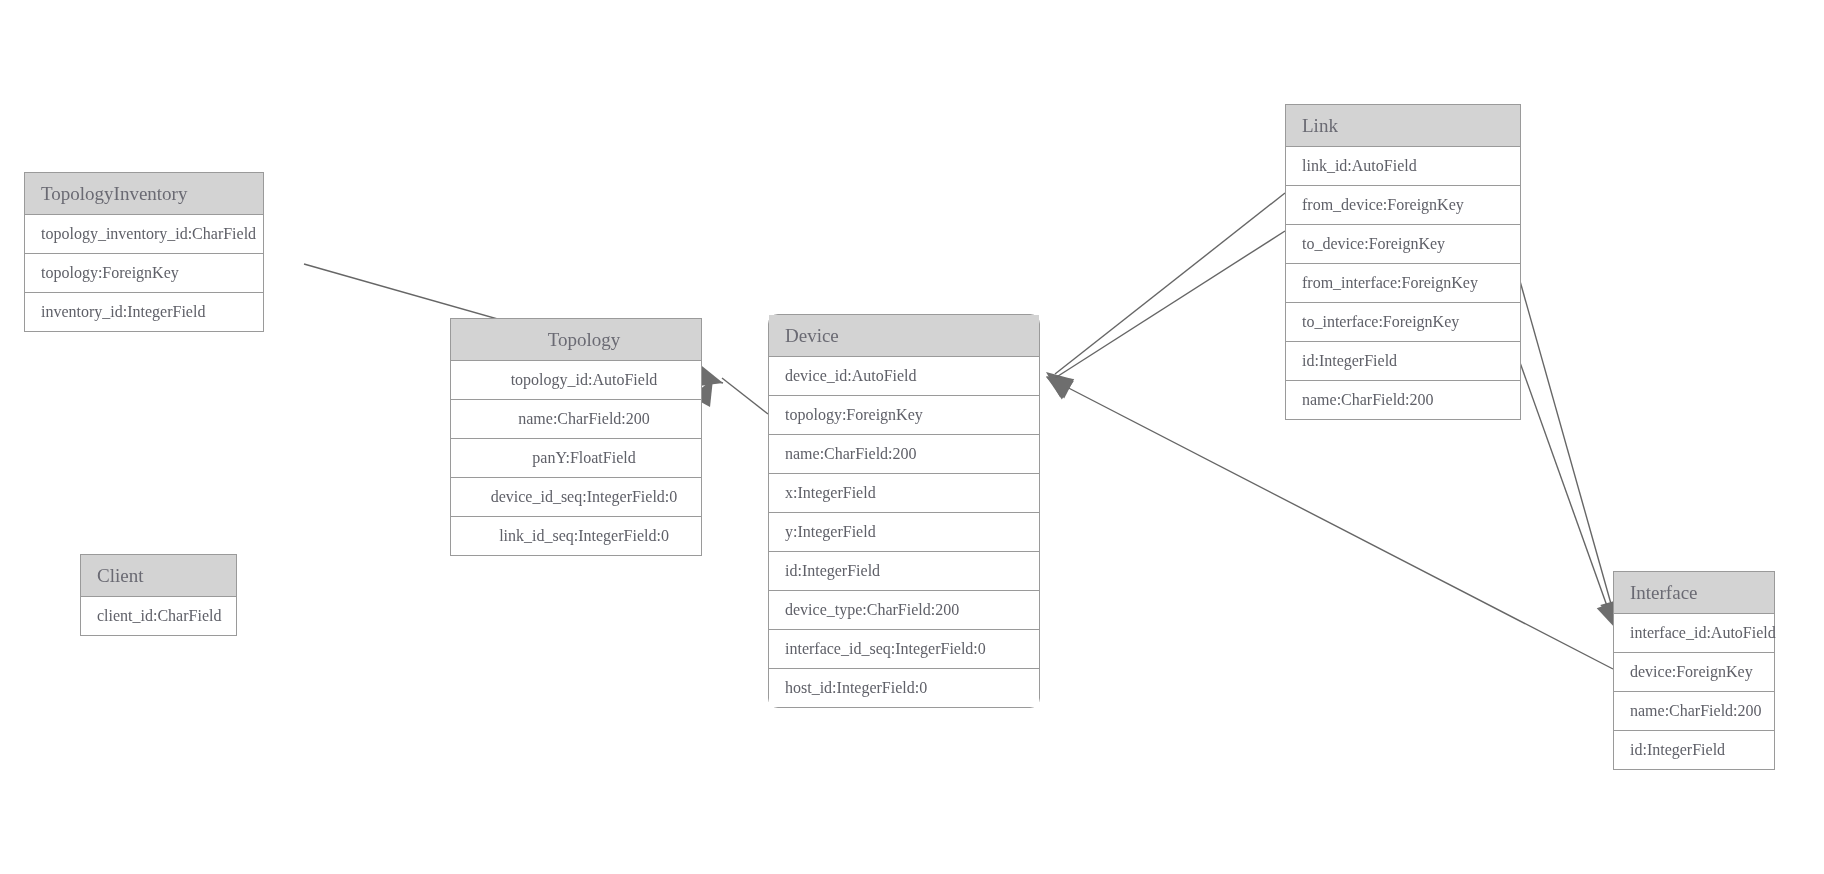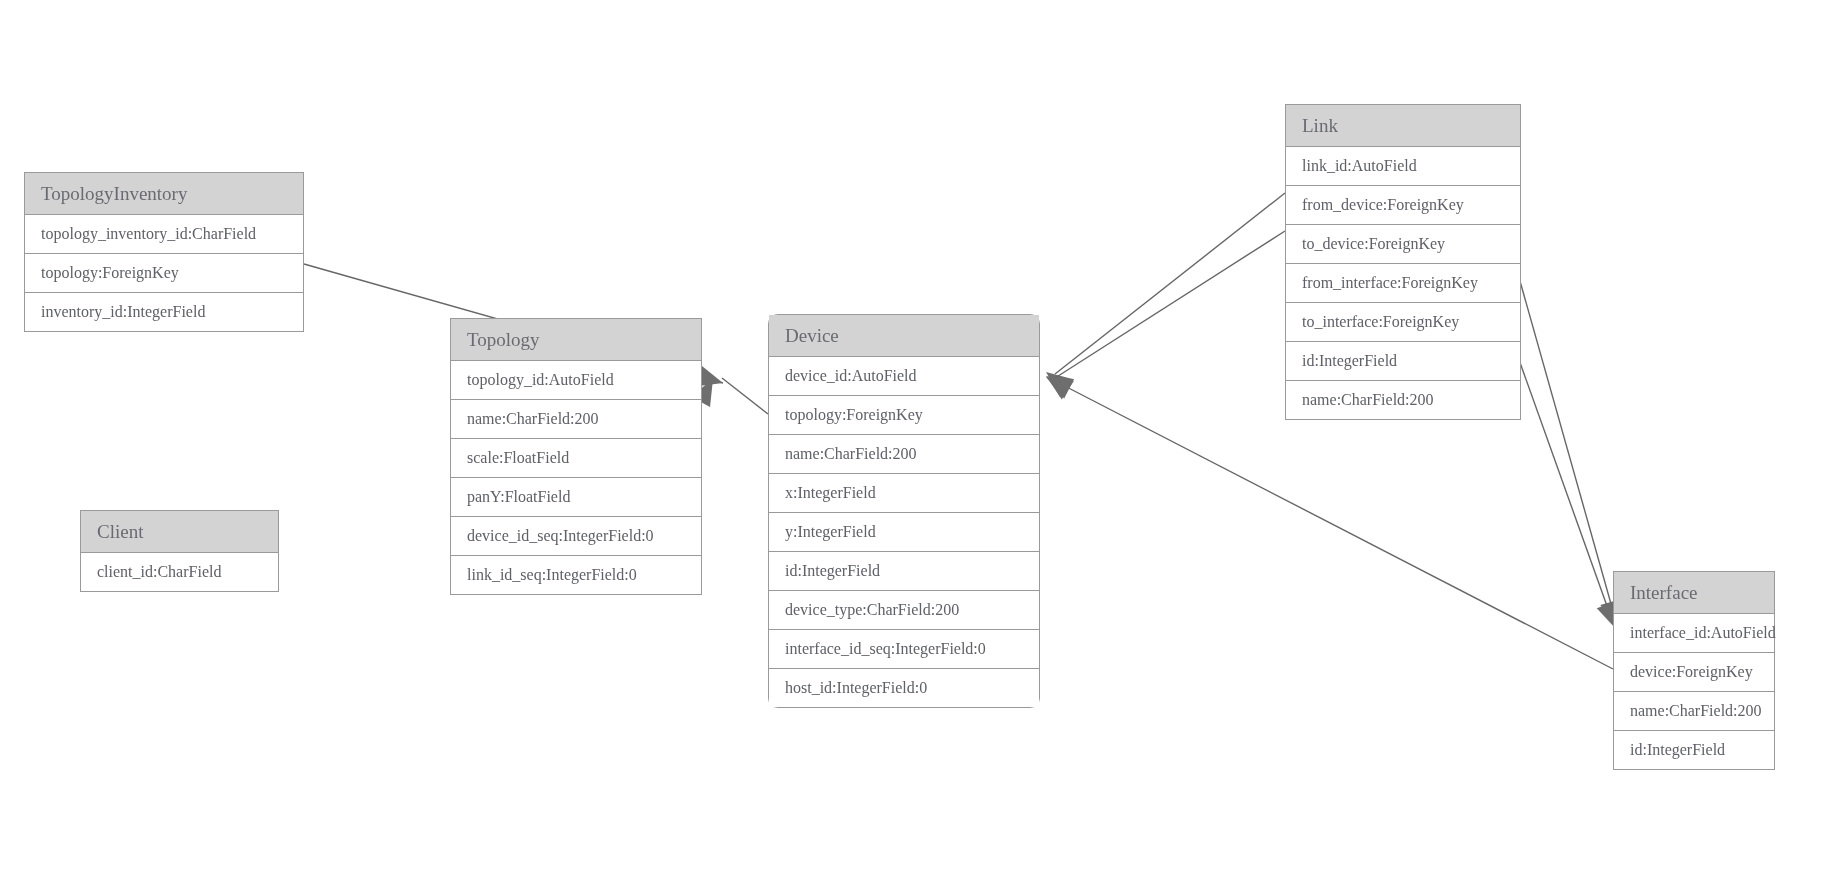--- a/index.html
+++ b/index.html
@@ -68,35 +68,34 @@
         <path d="M 1518 274 L 1615 618" stroke="#666666" stroke-width="1.4" fill="none"></path>
         <polygon points="0,0 -26,-11 -26,11" fill="#6e6e6e" transform="translate(1618,627) rotate(74)"></polygon>
       </g>
       <g>
         <path d="M 1503 315 L 1612 620" stroke="#666666" stroke-width="1.4" fill="none"></path>
         <polygon points="0,0 -26,-11 -26,11" fill="#6e6e6e" transform="translate(1616,629) rotate(70)"></polygon>
       </g>
     </svg>
 
   <div id="entities-layer">
-      <div class="entity" style="left: 24px; top: 172px; width: 280px;">
+      <div class="entity" style="left: 24px; top: 172px; width: 240px;">
         <div class="entity-header">TopologyInventory</div>
         <div class="entity-row">topology_inventory_id:CharField</div>
         <div class="entity-row">topology:ForeignKey</div>
         <div class="entity-row">inventory_id:IntegerField</div>
       </div>
-      <div class="entity" style="left: 80px; top: 510px; width: 199px;">
+      <div class="entity" style="left: 80px; top: 554px; width: 157px;">
         <div class="entity-header">Client</div>
         <div class="entity-row">client_id:CharField</div>
       </div>
-      <div class="entity" style="left: 450px; top: 318px; width: 252px;">
+      <div class="entity" style="left: 450px; top: 318px; width: 252px; text-align: center;">
         <div class="entity-header">Topology</div>
         <div class="entity-row">topology_id:AutoField</div>
         <div class="entity-row">name:CharField:200</div>
-        <div class="entity-row">scale:FloatField</div>
         <div class="entity-row">panY:FloatField</div>
         <div class="entity-row">device_id_seq:IntegerField:0</div>
         <div class="entity-row">link_id_seq:IntegerField:0</div>
       </div>
       <div class="entity" style="left: 768px; top: 314px; width: 272px; border-radius: 10px;">
         <div class="entity-header">Device</div>
         <div class="entity-row">device_id:AutoField</div>
         <div class="entity-row">topology:ForeignKey</div>
         <div class="entity-row">name:CharField:200</div>
         <div class="entity-row">x:IntegerField</div>

